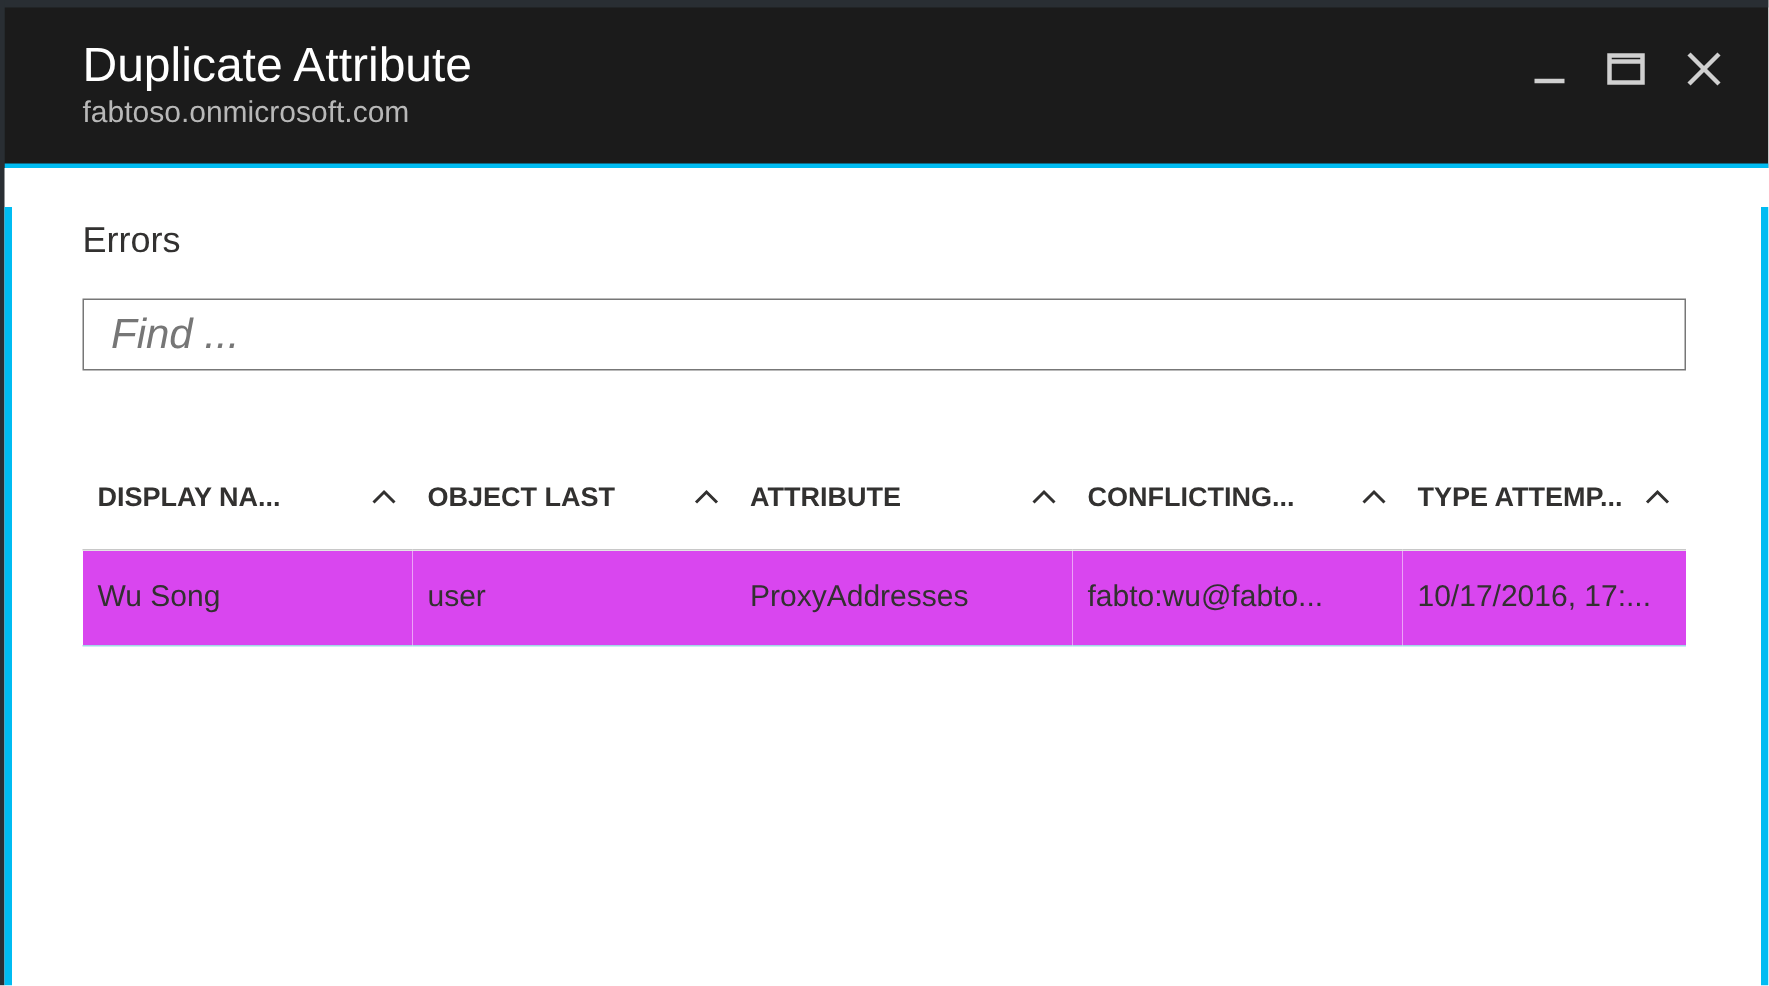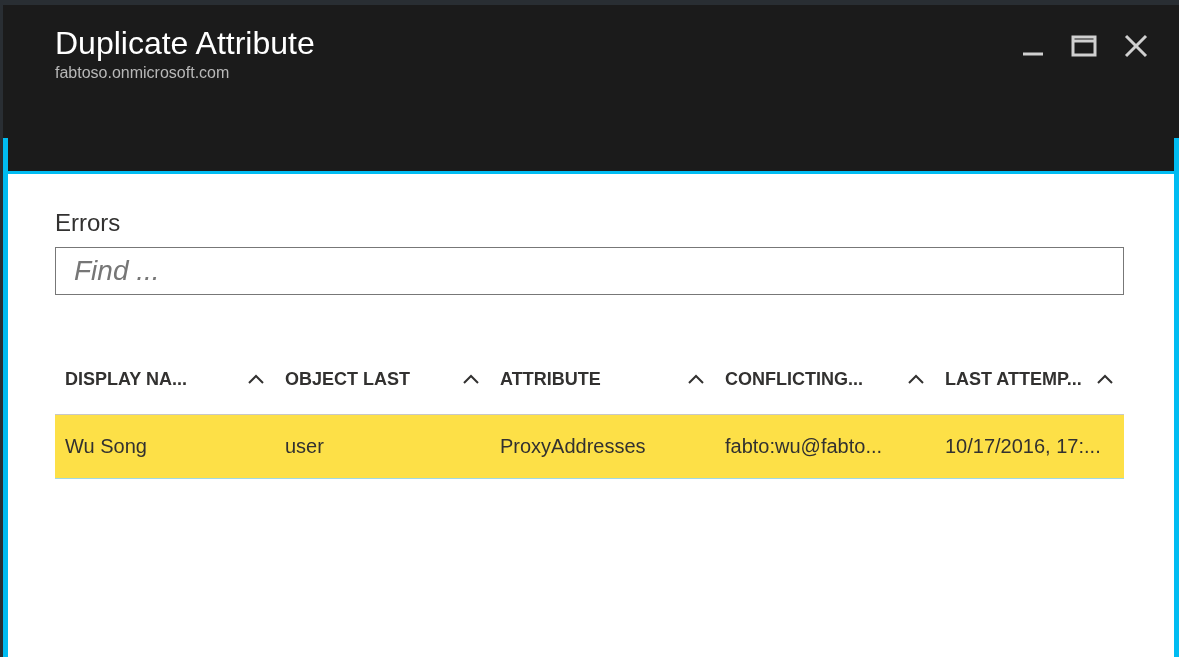--- a/index.html
+++ b/index.html
@@ -10,21 +10,21 @@
     body {
       font-family: "Segoe UI", Arial, sans-serif;
       background: #ffffff;
       width: 1179px;
       height: 657px;
       overflow: hidden;
       position: relative;
     }
     .topbar {
       background: #1b1b1b;
-      height: 174px;
+      height: 112px;
       padding: 10px 55px 0 55px;
       color: #ffffff;
       position: relative;
       border-top: 5px solid #292e33;
       border-bottom: 3px solid #00bcf2;
     }
     .topbar::before {
       content: '';
       position: absolute;
       left: 0;
@@ -33,21 +33,21 @@
       width: 3px;
       background: #292e33;
     }
     .header-title {
       font-size: 32px;
       font-weight: 300;
       color: #ffffff;
       margin-top: 10px;
     }
     .header-subtitle {
-      font-size: 16px;
+      font-size: 20px;
       font-weight: 400;
       color: #b8b8b8;
       margin-top: 2px;
     }
     .window-controls {
       position: absolute;
       top: 28px;
       right: 30px;
       display: flex;
       gap: 26px;
@@ -78,21 +78,21 @@
       left: 0;
       top: 0;
       bottom: 0;
       width: 3px;
       background: #292e33;
     }
     .section-heading {
       font-size: 24px;
       font-weight: 400;
       color: #323130;
-      margin-bottom: 10px;
+      margin-bottom: 24px;
     }
     .search-box {
       width: 100%;
       height: 48px;
       border: 1px solid #777;
       font-size: 28px;
       font-style: italic;
       color: #767676;
       padding: 0 18px;
       outline: none;
@@ -138,21 +138,21 @@
       font-size: 20px;
       color: #323130;
       padding: 20px 10px;
       border-bottom: 1px solid #dedede;
       white-space: nowrap;
       overflow: hidden;
       text-overflow: ellipsis;
       cursor: pointer;
     }
     tbody tr.selected td {
-      background: #fde047;
+      background: #d946ef;
       border-bottom: 1px solid #a0d8e6;
     }
     tbody tr.selected {
       border-left: none;
     }
     .col-display { width: 220px; }
     .col-object { width: 215px; }
     .col-attribute { width: 225px; }
     .col-conflict { width: 220px; }
     .col-last { width: auto; }
@@ -224,21 +224,21 @@
           <th>
             <div class="th-inner">
               <span class="th-label">CONFLICTING...</span>
               <svg class="sort-caret" width="18" height="12" viewBox="0 0 18 12" fill="none" stroke="#323130" stroke-width="2">
                   <polyline points="2,9 9,2 16,9"></polyline>
                 </svg>
             </div>
           </th>
           <th>
             <div class="th-inner">
-              <span class="th-label">LAST ATTEMP...</span>
+              <span class="th-label">TYPE ATTEMP...</span>
               <svg class="sort-caret" width="18" height="12" viewBox="0 0 18 12" fill="none" stroke="#323130" stroke-width="2">
                   <polyline points="2,9 9,2 16,9"></polyline>
                 </svg>
             </div>
           </th>
         </tr>
       </thead>
       <tbody>
         <tr class="selected">
           <td>Wu Song</td>

